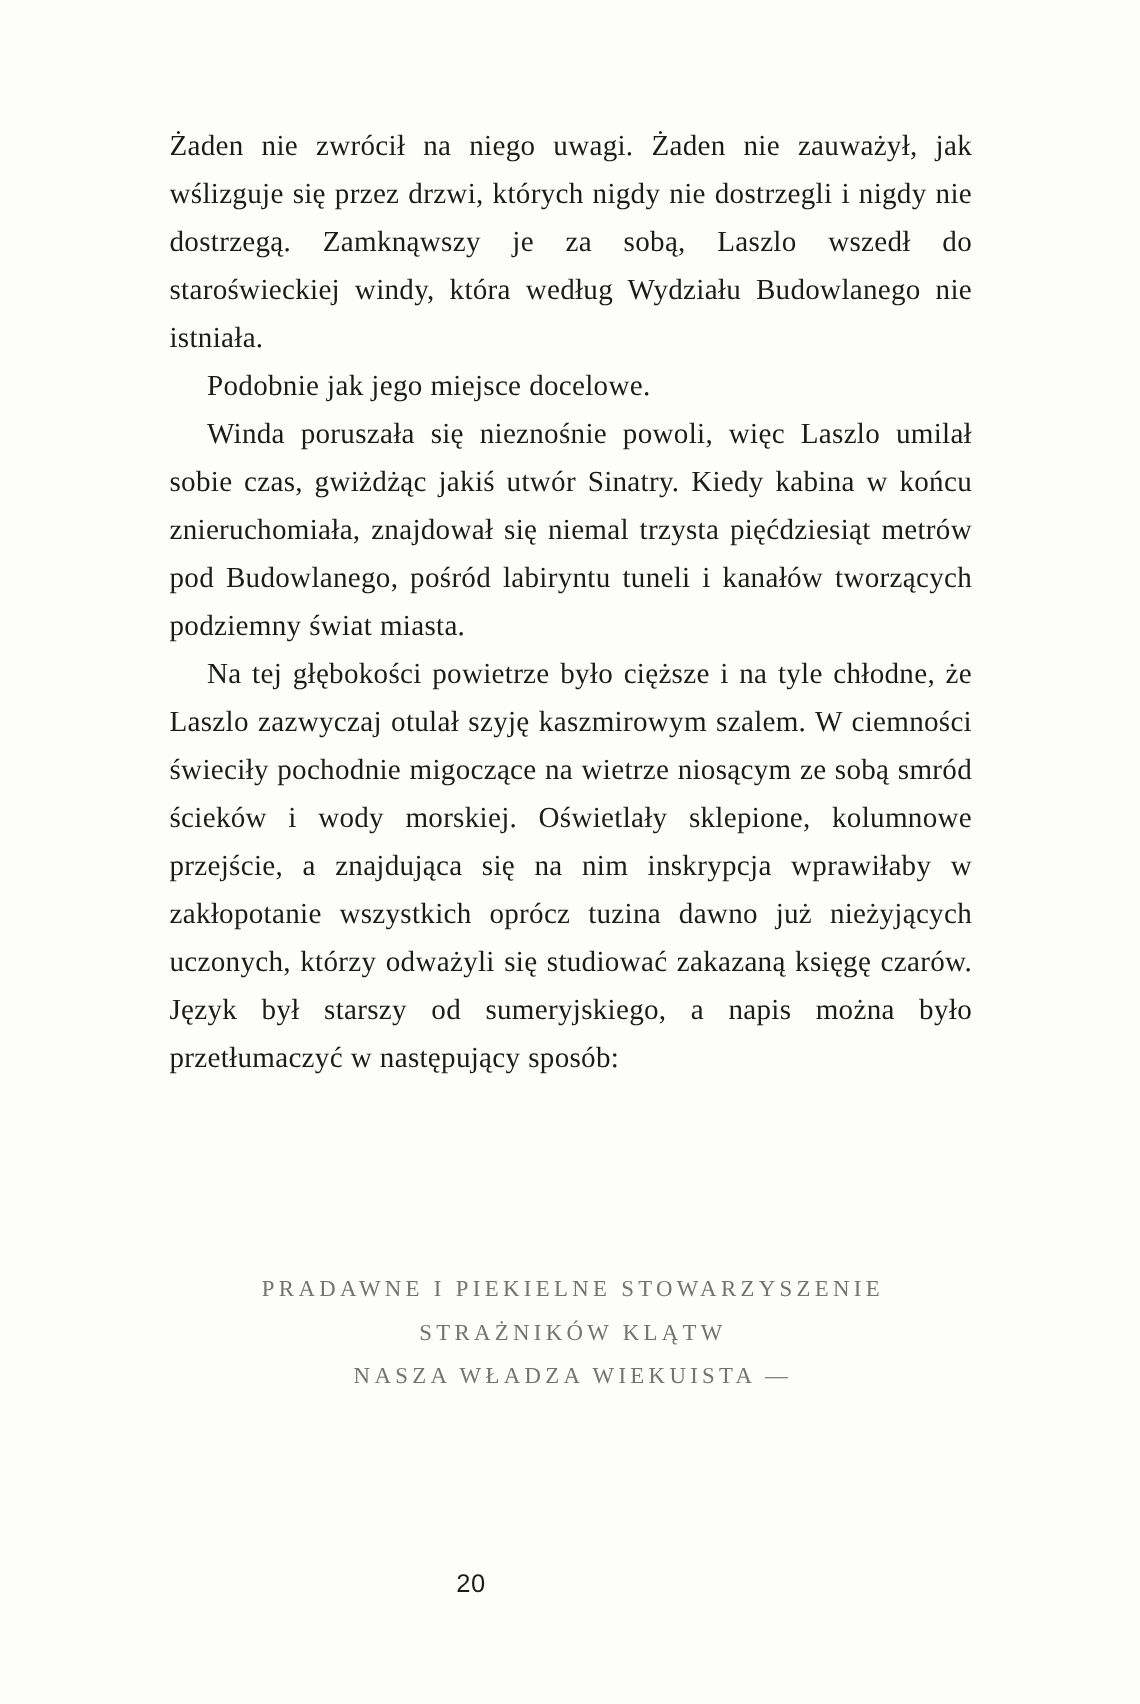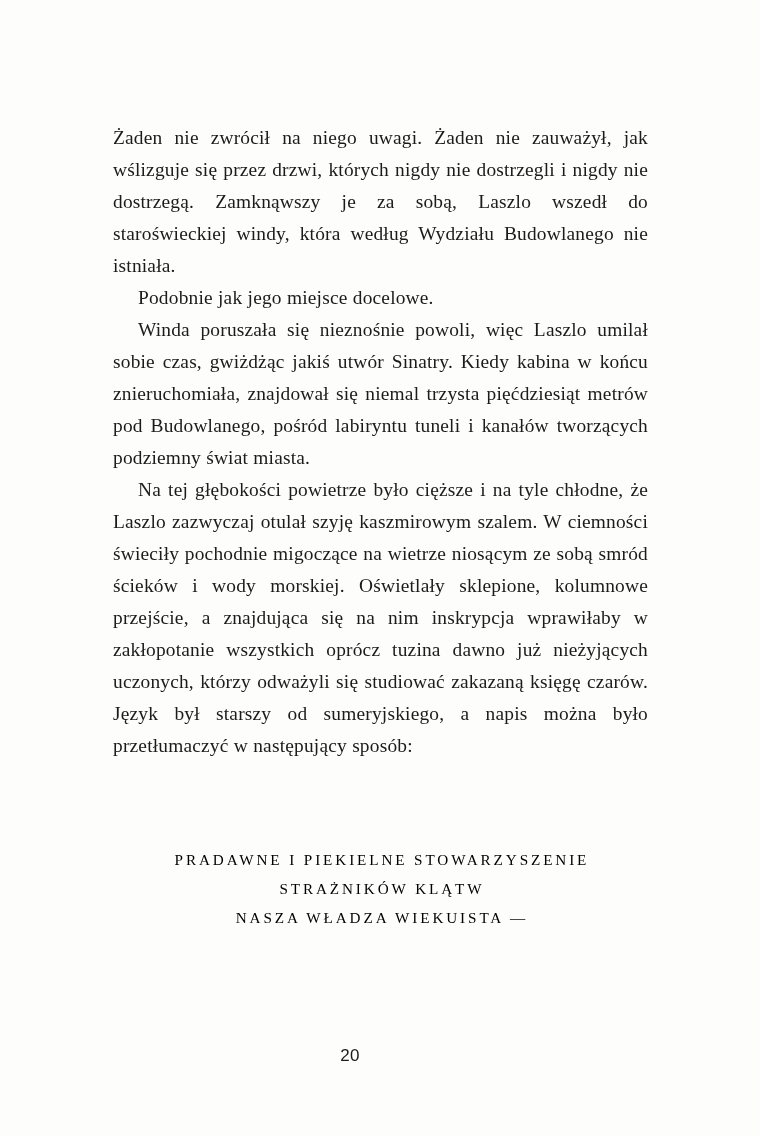--- a/index.html
+++ b/index.html
@@ -39,54 +39,52 @@
     text-align: justify;
     text-justify: inter-word;
     text-indent: 25px;
     hyphens: manual;
     letter-spacing: 0.01em;
     word-spacing: 0.01em;
   }
 
   .para.first {
     text-indent: 0;
-    margin-top: 40px;
   }
 
   
   .inscription {
     position: absolute;
     left: 113px;
     top: 845px;
     width: 535px;
     text-align: center;
   }
 
   .inscription-line {
     font-size: 15.2px;
     line-height: 29px;
     letter-spacing: 0.19em;
     text-indent: 0.19em; 
-    color: #000000;
+    color: #737373;
     white-space: nowrap;
     font-variant-numeric: oldstyle-nums;
   }
 
   
   .folio {
     position: absolute;
     left: 0;
     top: 1046px;
     width: 628px;
     text-align: center;
     font-family: "Liberation Sans", "DejaVu Sans", sans-serif;
     font-size: 17px;
     letter-spacing: 0.02em;
     color: #1b1b1b;
-    margin-left: 36px;
   }
 </style>
 </head>
 <body>
 
 <div class="page">
 
   <div class="text-block">
     <p class="para first">Żaden nie zwrócił na niego uwagi. Żaden nie zauważył, jak wślizguje się przez drzwi, których nigdy nie dostrzegli i nigdy nie dostrzegą. Zamknąwszy je za sobą, Laszlo wszedł do staroświeckiej windy, która według Wydziału Budowlanego nie istniała.</p>
     <p class="para">Podobnie jak jego miejsce docelowe.</p>

